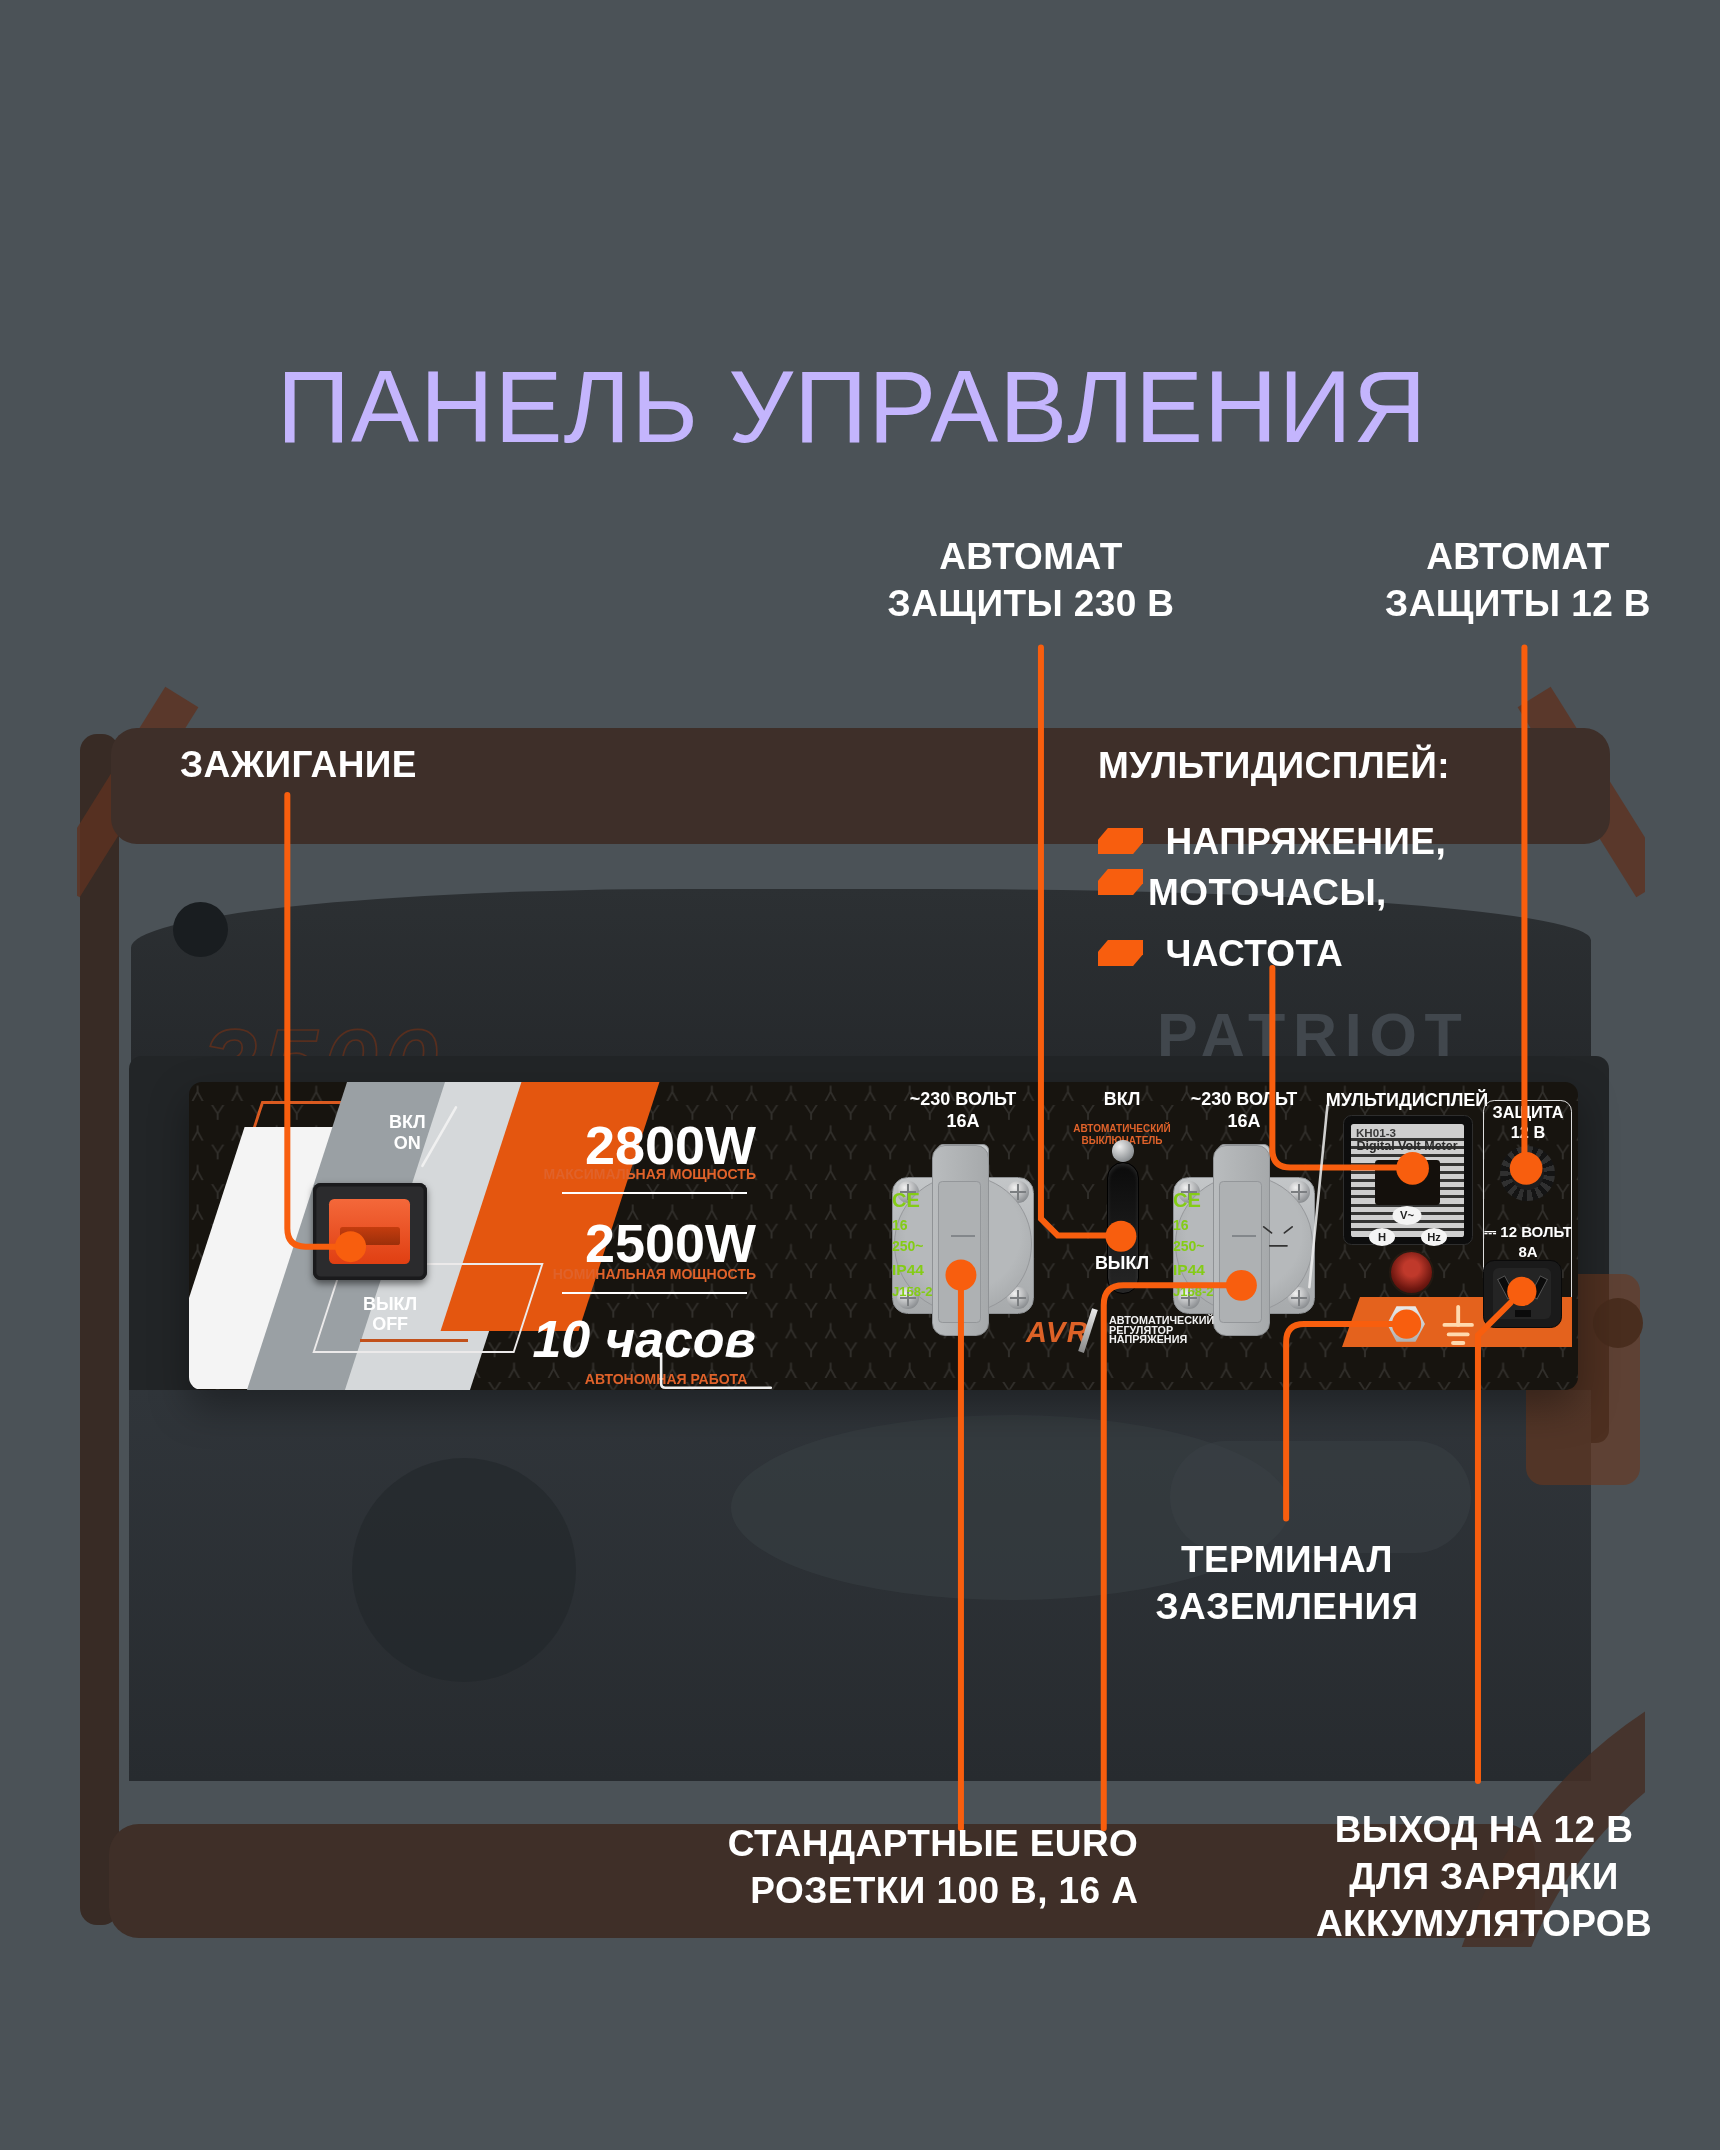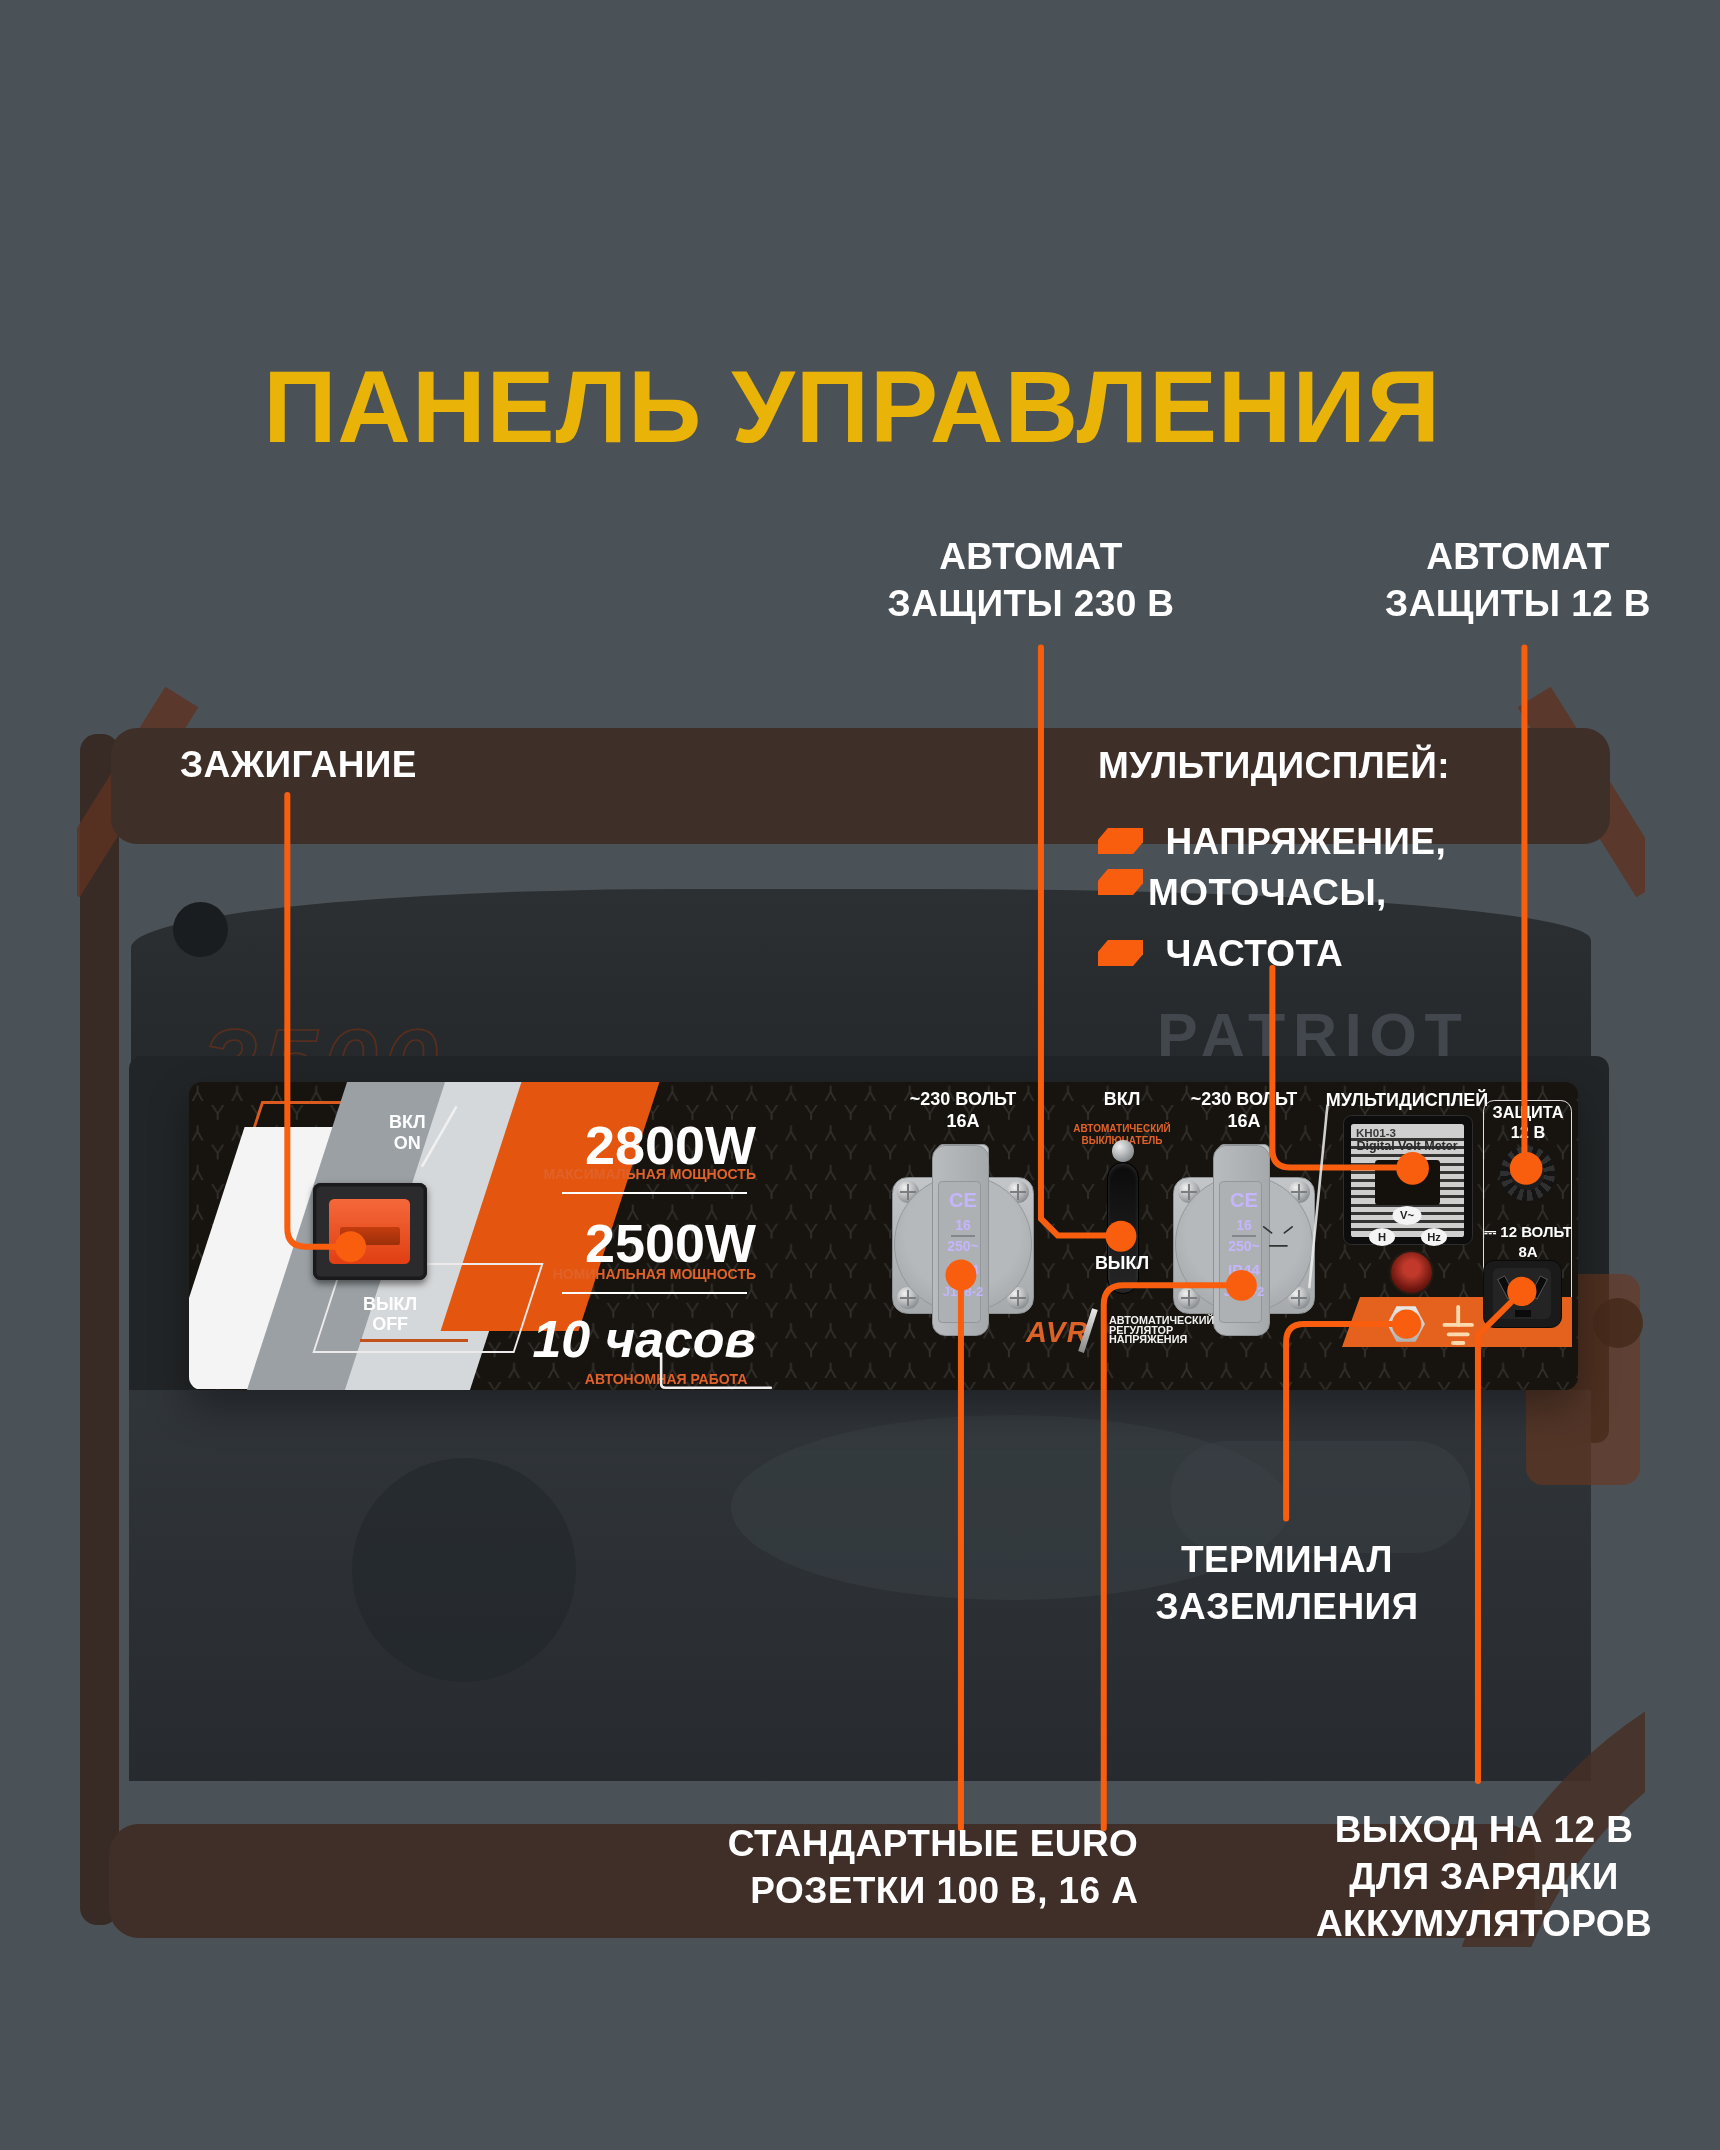--- a/index.html
+++ b/index.html
@@ -3,21 +3,21 @@
 <meta charset="utf-8">
 <style>
   html,body{margin:0;padding:0;background:#3a3f43;}
   #stage{position:relative;width:1721px;height:2295px;background:#4B5257;overflow:hidden;
          font-family:"Liberation Sans",sans-serif;color:#fff;}
   #stage *{box-sizing:border-box;}
   .abs{position:absolute;}
   .cx{transform:translateX(-50%);}
   .ctr{text-align:center;}
   
-  .title{font-size:102px;font-weight:bold;letter-spacing:0.9px;white-space:nowrap;color:#eab308;}
+  .title{font-size:102px;font-weight:normal;letter-spacing:0.9px;white-space:nowrap;color:#c4b5fd;}
   
   .lbl{font-size:37px;line-height:47px;font-weight:bold;letter-spacing:0.4px;color:#fff;white-space:nowrap;}
   
   .bullet{width:45px;height:26px;background:#F85E0E;
           clip-path:polygon(22% 0,100% 0,100% 55%,78% 100%,0 100%,0 45%);}
   
   #photo{position:absolute;left:77px;top:667px;width:1568px;height:1280px;overflow:hidden;}
   
   #panel{position:absolute;left:189px;top:1082px;width:1389px;height:308px;background:#17140f;
          border-radius:13px;overflow:hidden;box-shadow:0 17px 39px rgba(0,0,0,.35);}
@@ -26,21 +26,21 @@
   .sock{position:absolute;width:142px;height:194px;}
   .sock .hinge{position:absolute;left:45px;top:0;width:52px;height:41px;background:#c6c9cb;border-radius:6px;border:0.9px solid #8f9295;}
   .sock .flange{position:absolute;left:0;top:33px;width:142px;height:137px;border-radius:15.5px;
         background:linear-gradient(180deg,#c3c6c8,#a7aaac);border:0.9px solid #8e9194;}
   .sock .face{position:absolute;left:2.2px;top:31px;width:138px;height:138px;border-radius:50%;
         background:radial-gradient(circle at 50% 42%,#b6b9bb 55%,#9b9ea0);border:0.9px solid #96989b;}
   .sock .lid{position:absolute;left:40px;top:1.3px;width:57px;height:191px;border-radius:13px;
         background:linear-gradient(90deg,#b9bcbe,#a6a9ab);border:0.9px solid #909396;}
   .sock .plate{position:absolute;left:46px;top:37px;width:43px;height:142px;border-radius:4.3px;
         border:1.3px solid #94979a;background:#aeb1b3;}
-  .sock .mk{position:absolute;width:100%;text-align:center;color:#c4b5fd;font-weight:bold;}
+  .sock .mk{position:absolute;width:100%;color:#84cc16;font-weight:bold;}
   .screw{position:absolute;width:22.4px;height:22.4px;border-radius:50%;
          background:radial-gradient(circle at 35% 30%,#f2f2f2,#939699 70%,#6c6f72);}
   .screw:after{content:"";position:absolute;left:10.3px;top:3.4px;width:1.7px;height:15.5px;background:#7b7e81;}
   .screw:before{content:"";position:absolute;left:3.4px;top:10.3px;width:15.5px;height:1.7px;background:#7b7e81;}
   .panel-lbl{font-weight:bold;white-space:nowrap;}
   svg.overlay{position:absolute;left:0;top:0;z-index:40;}
   .zlbl{z-index:50;}
 </style>
 </head>
 <body>

